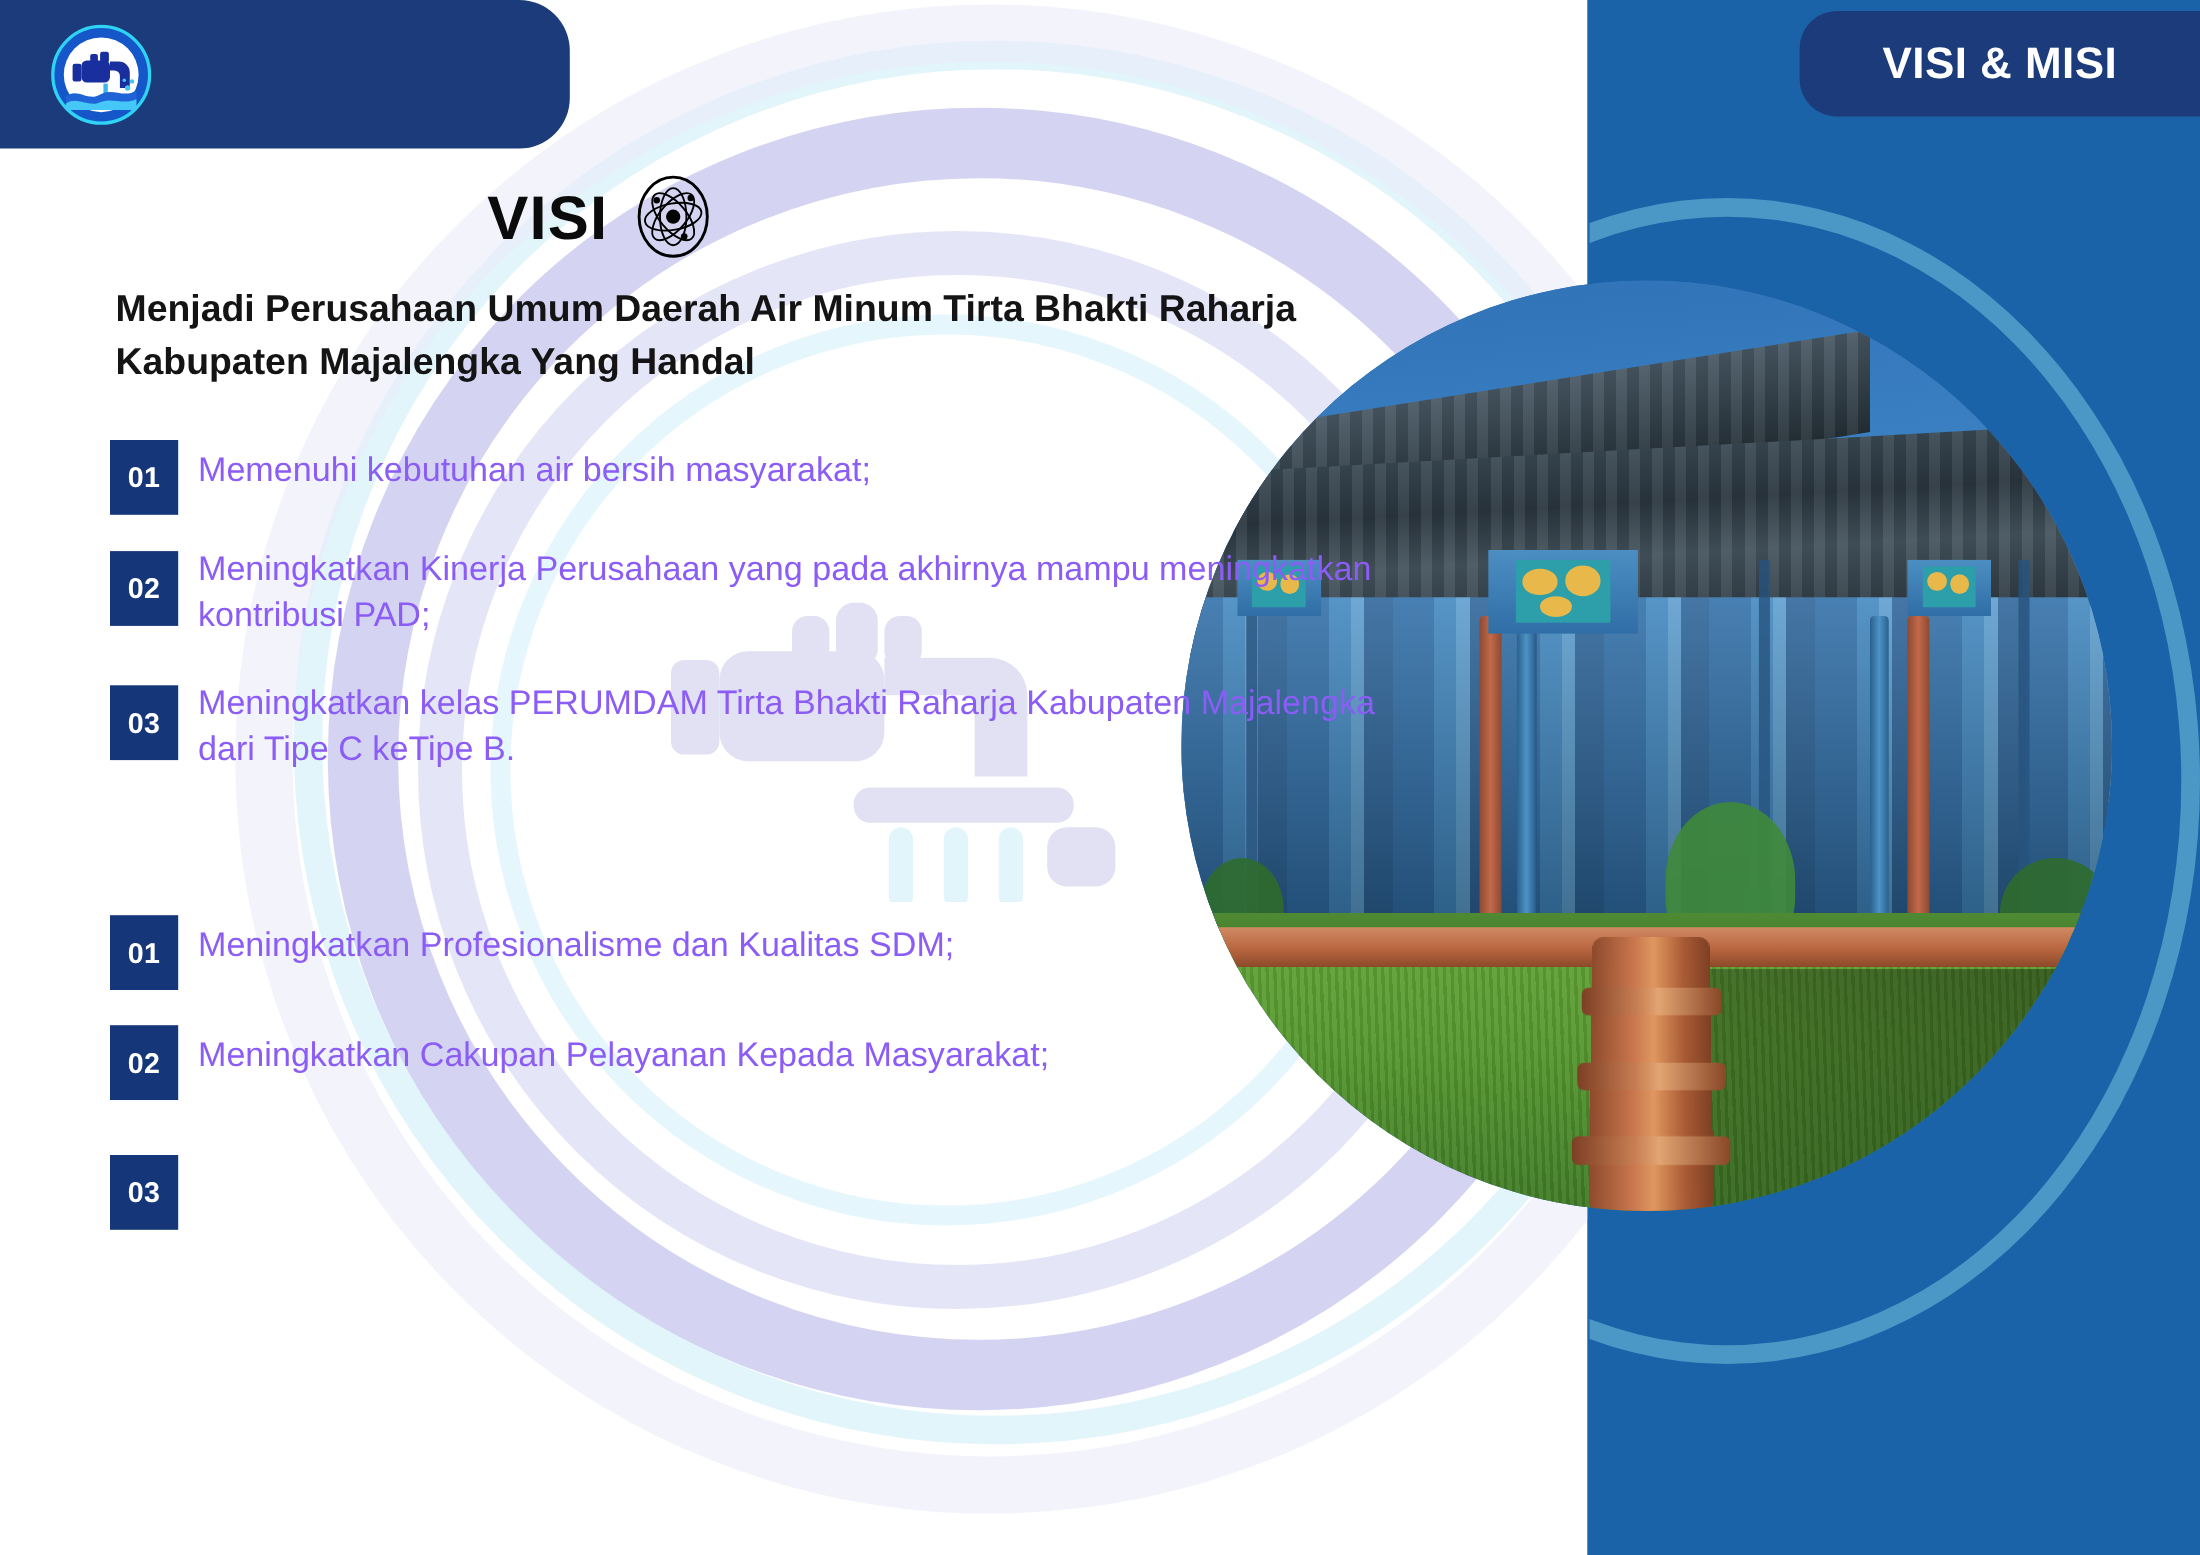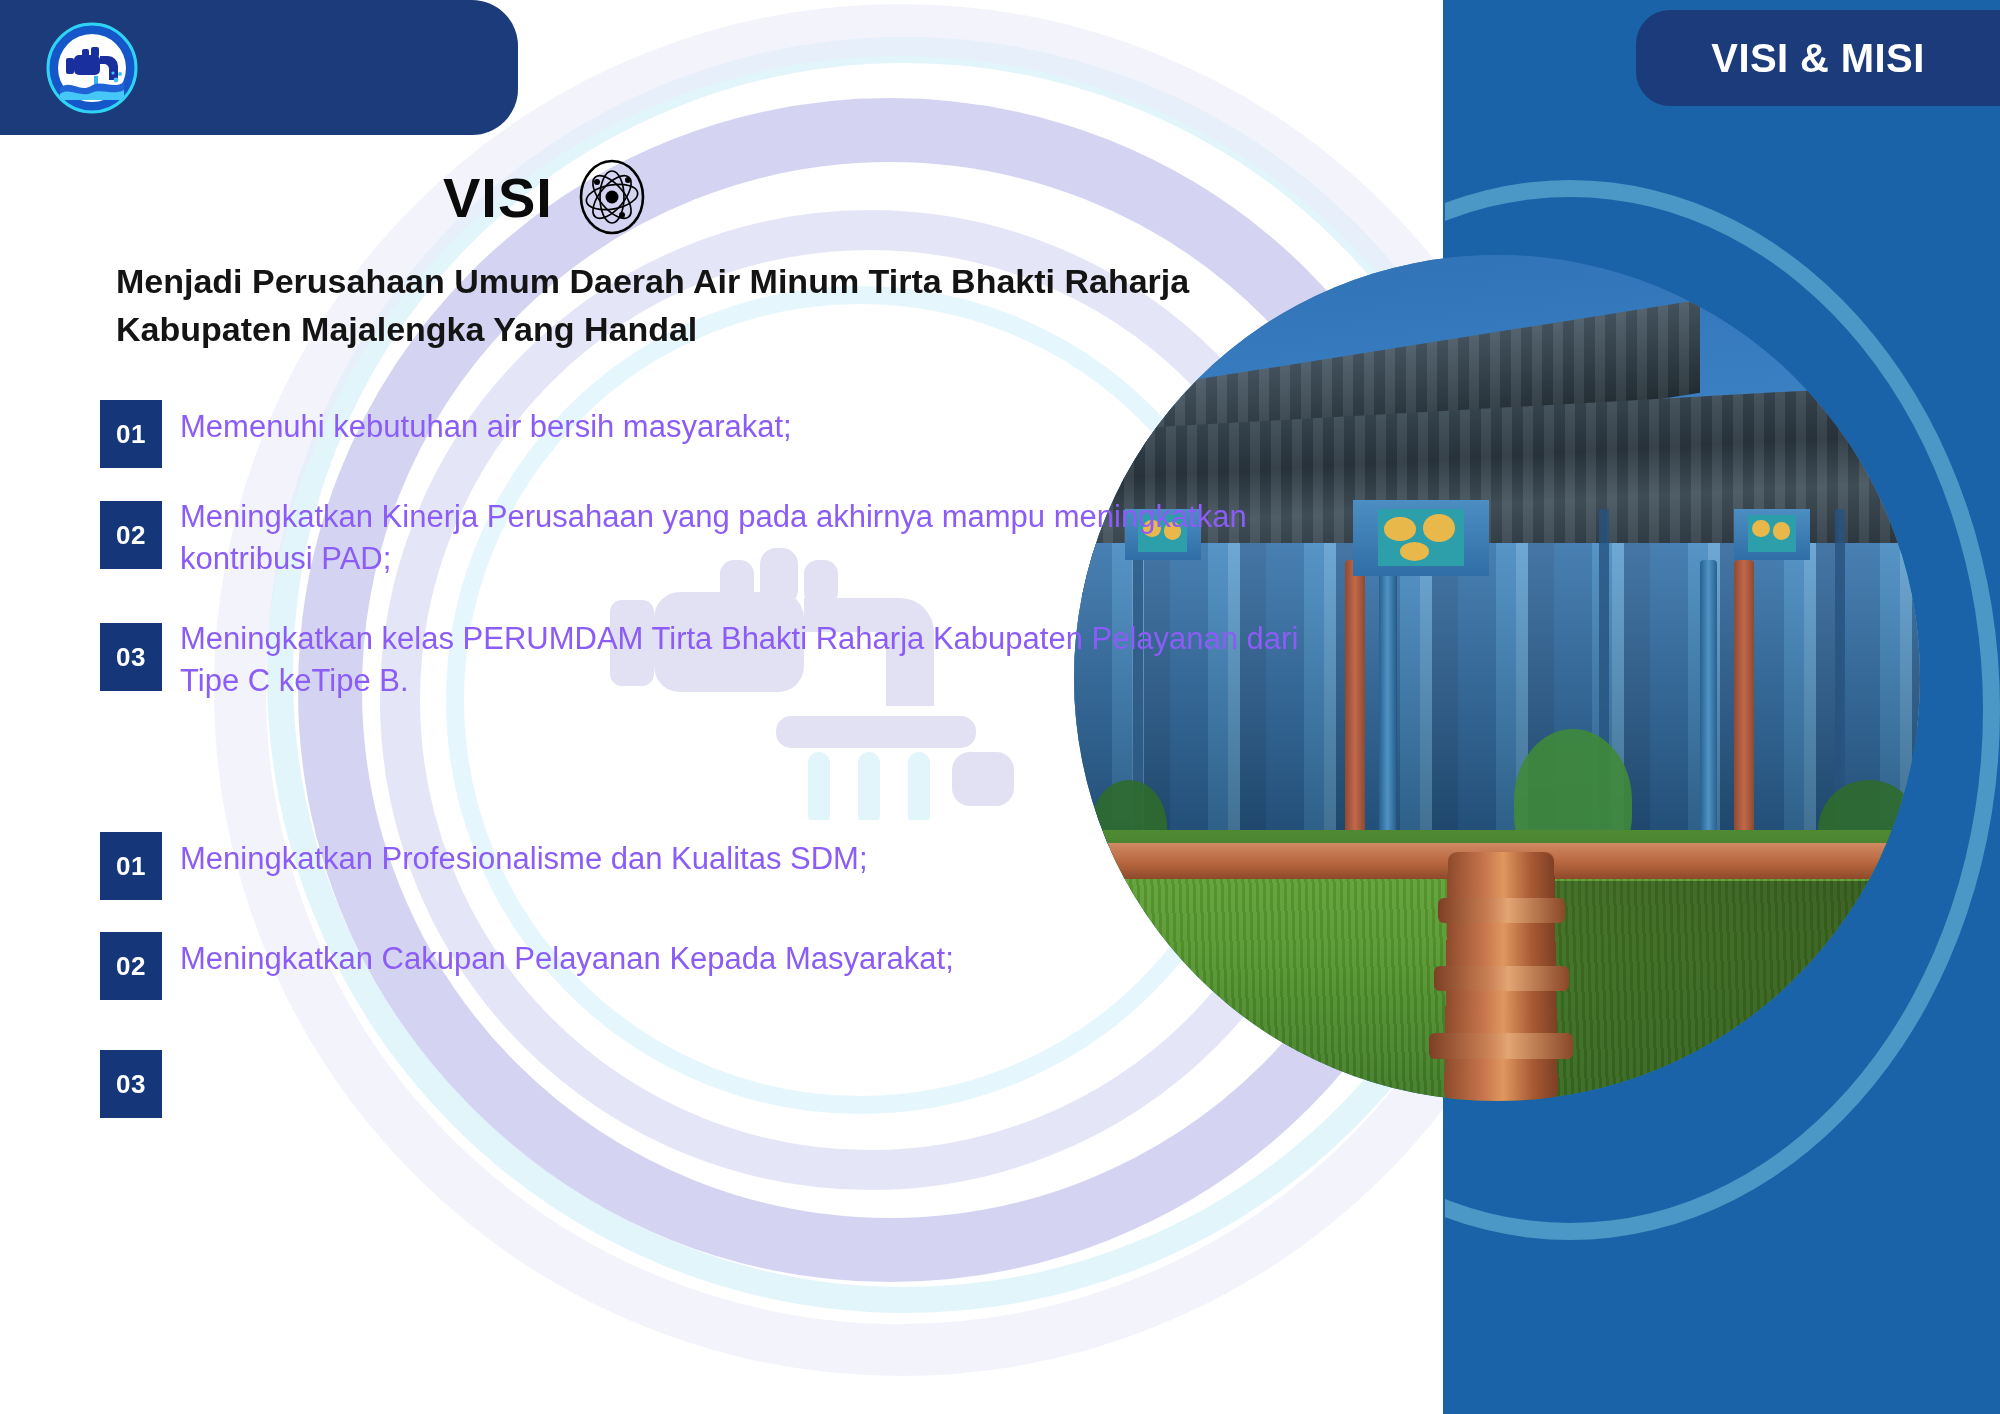--- a/index.html
+++ b/index.html
@@ -137,21 +137,21 @@
 
   .sec-head{ display:flex; align-items:center; gap:20px; }
   .sec-head .label{ font-size:56px; font-weight:bold; color:#0b0b0b; letter-spacing:1px; }
   .sec-head .ico{ width:78px; height:78px; }
 
   .visi-head{ position:absolute; left:443px; top:158px;text-align:center; }
   .misi-head{ position:absolute; left:430px; top:745px; }
 
   .vision-statement{
     position:absolute; left:105px; top:258px; width:1170px;
-    font-size:34px; font-weight:bold; color:#141414; line-height:1.40;margin-left:11px;
+    font-size:34px; font-weight:bold; color:#141414; line-height:1.40;
   }
 
   .item{ position:absolute; display:flex; align-items:flex-start; gap:18px; }
   .badge{
     flex:0 0 auto; width:62px; height:68px; background:#15377a; color:#fff;
     display:flex; align-items:center; justify-content:center;
     font-size:26px; font-weight:bold; letter-spacing:.5px;
   }
   .item .txt{
     font-size:31px; font-weight:normal; color:#8b5cf6; line-height:1.36; padding-top:6px;
@@ -330,21 +330,21 @@
     <div class="txt">Memenuhi kebutuhan air bersih masyarakat;</div>
   </div>
 
   <div class="item i-v2 two">
     <div class="badge">02</div>
     <div class="txt">Meningkatkan Kinerja Perusahaan yang pada akhirnya mampu meningkatkan kontribusi PAD;</div>
   </div>
 
   <div class="item i-v3 two">
     <div class="badge">03</div>
-    <div class="txt">Meningkatkan kelas PERUMDAM Tirta Bhakti Raharja Kabupaten Pelayanan dari Tipe C keTipe B.</div>
+    <div class="txt">Meningkatkan kelas PERUMDAM Tirta Bhakti Raharja Kabupaten Majalengka dari Tipe C keTipe B.</div>
   </div>
 
 
   <div class="item i-m1">
     <div class="badge">01</div>
     <div class="txt">Meningkatkan Profesionalisme dan Kualitas SDM;</div>
   </div>
 
   <div class="item i-m2">
     <div class="badge">02</div>

